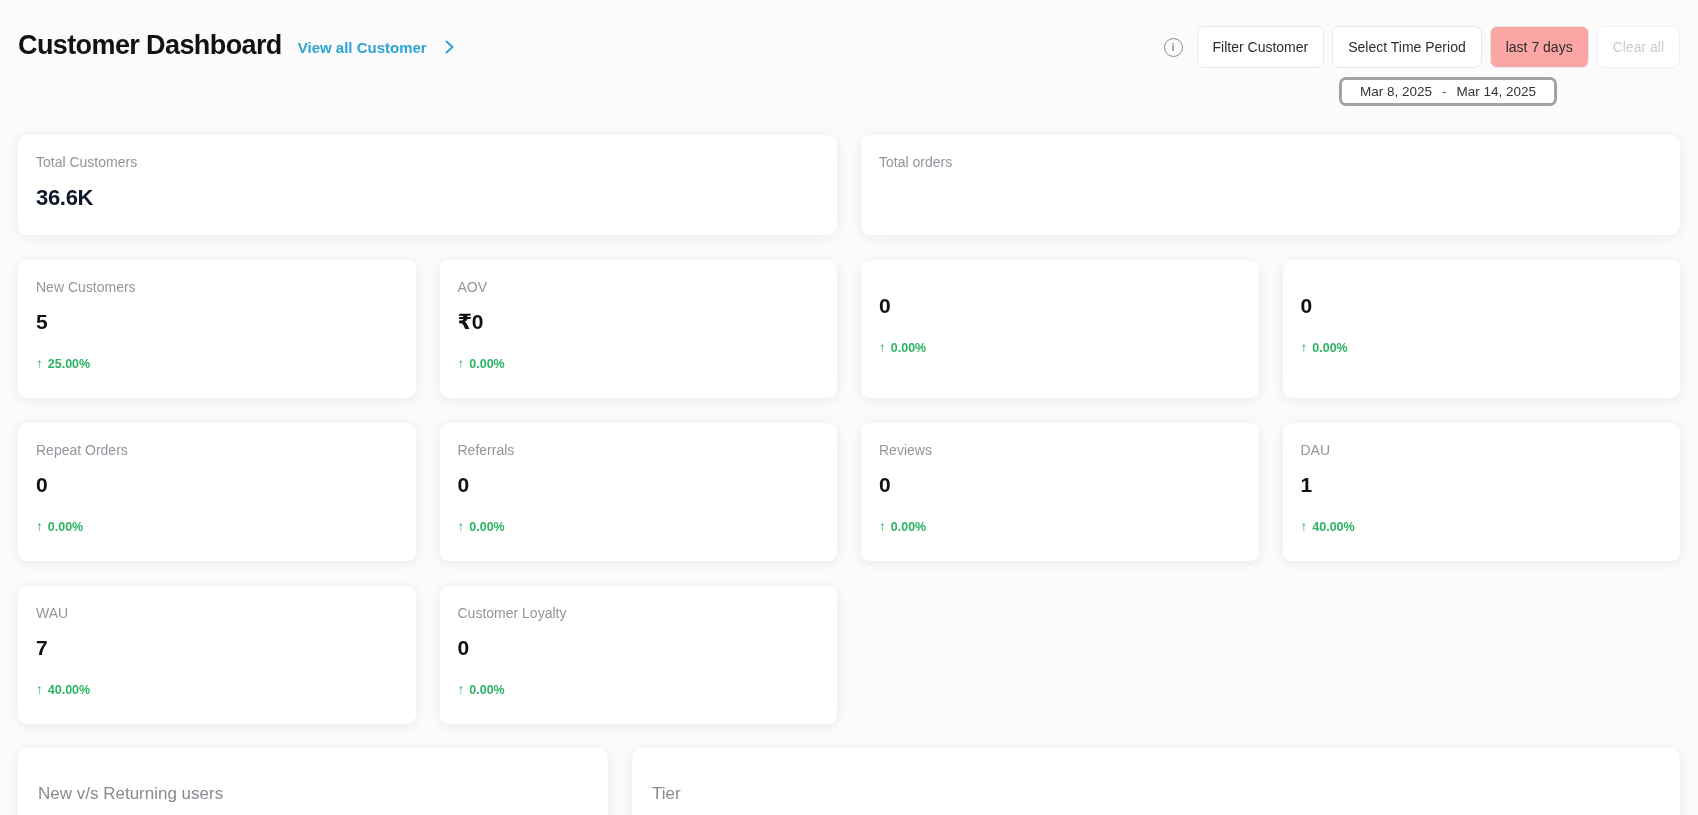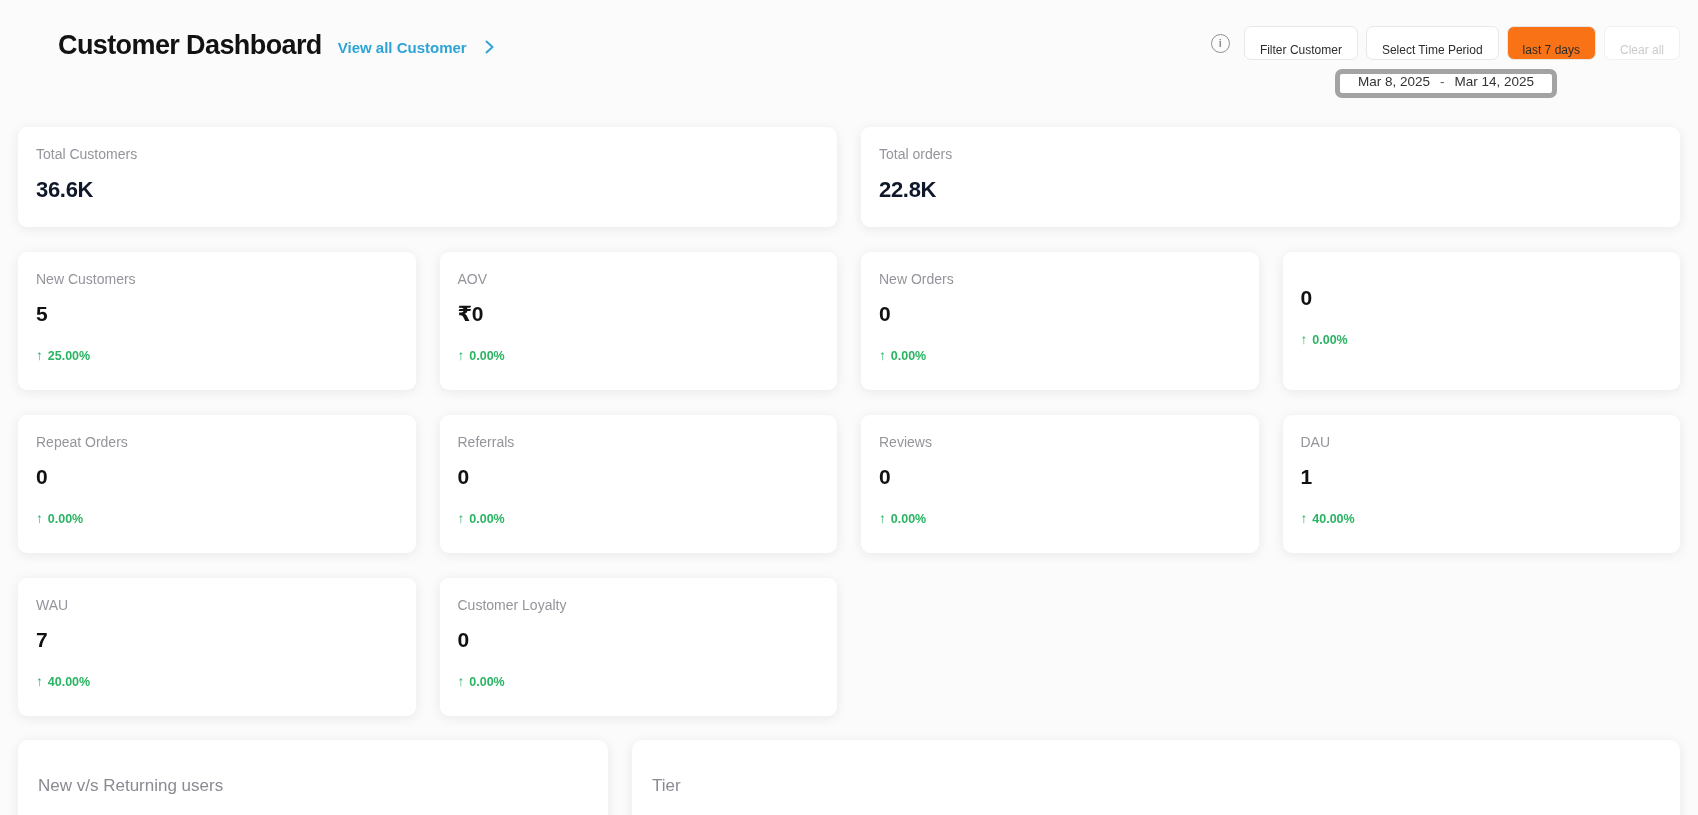--- a/index.html
+++ b/index.html
@@ -11,21 +11,21 @@
   }
   .page { width: 1698px; height: 815px; padding: 0 18px; }
 
   
   header {
     display: flex;
     justify-content: space-between;
     align-items: flex-start;
     padding-top: 26px;
   }
-  .header-left { display: flex; align-items: center; gap: 16px; padding-top: 4px; margin-left: 40px; }
+  .header-left { display: flex; align-items: center; gap: 16px; padding-top: 4px; }
   h1.page-title {
     font-size: 27px;
     font-weight: 700;
     letter-spacing: -0.6px;
     color: #121212;
   }
   .view-all {
     display: flex; align-items: center; gap: 18px;
     color: #2ea3d6; font-size: 15px; font-weight: 600;
     cursor: pointer; text-decoration: none; padding-top: 3px;
@@ -35,32 +35,32 @@
   .header-right { display: flex; flex-direction: column; align-items: flex-end; gap: 9px; }
   .controls-row { display: flex; align-items: center; gap: 8px; }
   .info-icon {
     width: 19px; height: 19px; border-radius: 50%;
     border: 1.6px solid #8f8f8f; color: #8f8f8f;
     font-size: 11px; font-weight: 700; font-style: normal;
     display: inline-flex; align-items: center; justify-content: center;
     margin-right: 6px; cursor: pointer;
   }
   .btn {
-    height: 34px; padding: 16px 15px;
+    height: 42px; padding: 9px 15px;
     background: #ffffff; border: 1px solid #e8e8e8; border-radius: 7px;
-    font-family: inherit; font-size: 12px; font-weight: 500; color: #2d2d2d;
+    font-family: inherit; font-size: 14px; font-weight: 500; color: #2d2d2d;
     cursor: pointer; white-space: nowrap;
   }
-  .btn.chip { background: #f97316; border-color: #e7e7e7; }
+  .btn.chip { background: #fca5a5; border-color: #e7e7e7; }
   .btn.disabled { color: #cbcbcb; border-color: #f0f0f0; }
   .date-row { margin-right: 123px; }
   .date-box {
-    display: inline-flex; align-items: flex-start; gap: 10px;
+    display: inline-flex; align-items: center; gap: 10px;
     height: 29px; padding: 0 18px;
-    background: #ffffff; border: 5px solid #a3a3a3; border-radius: 7px;
+    background: #ffffff; border: 3px solid #a3a3a3; border-radius: 7px;
     font-size: 13.5px; color: #333333; cursor: pointer;
   }
   .date-box .sep { color: #555; }
 
   
   main { margin-top: 29px; }
   .grid { display: grid; column-gap: 24px; row-gap: 25px; }
   .summary-grid { grid-template-columns: 1fr 1fr; }
   .metrics-grid { grid-template-columns: repeat(4, 1fr); margin-top: 25px; }
   .card {
@@ -124,21 +124,20 @@
 
   <main>
 
     <section class="grid summary-grid">
       <div class="card summary-card">
         <div class="label">Total Customers</div>
         <div class="value">36.6K</div>
       </div>
       <div class="card summary-card">
         <div class="label">Total orders</div>
-        <div class="value">22.8K</div>
       </div>
     </section>
 
     <section class="grid metrics-grid">
 
       <div class="card metric-card">
         <div class="label">New Customers</div>
         <div class="value">5</div>
         <div class="change">
           <span class="arrow">↑</span>
@@ -149,21 +148,20 @@
       <div class="card metric-card">
         <div class="label">AOV</div>
         <div class="value">₹0</div>
         <div class="change">
           <span class="arrow">↑</span>
           <span>0.00%</span>
         </div>
       </div>
 
       <div class="card metric-card">
-        <div class="label">New Orders</div>
         <div class="value">0</div>
         <div class="change">
           <span class="arrow">↑</span>
           <span>0.00%</span>
         </div>
       </div>
 
       <div class="card metric-card">
         <div class="value">0</div>
         <div class="change">

